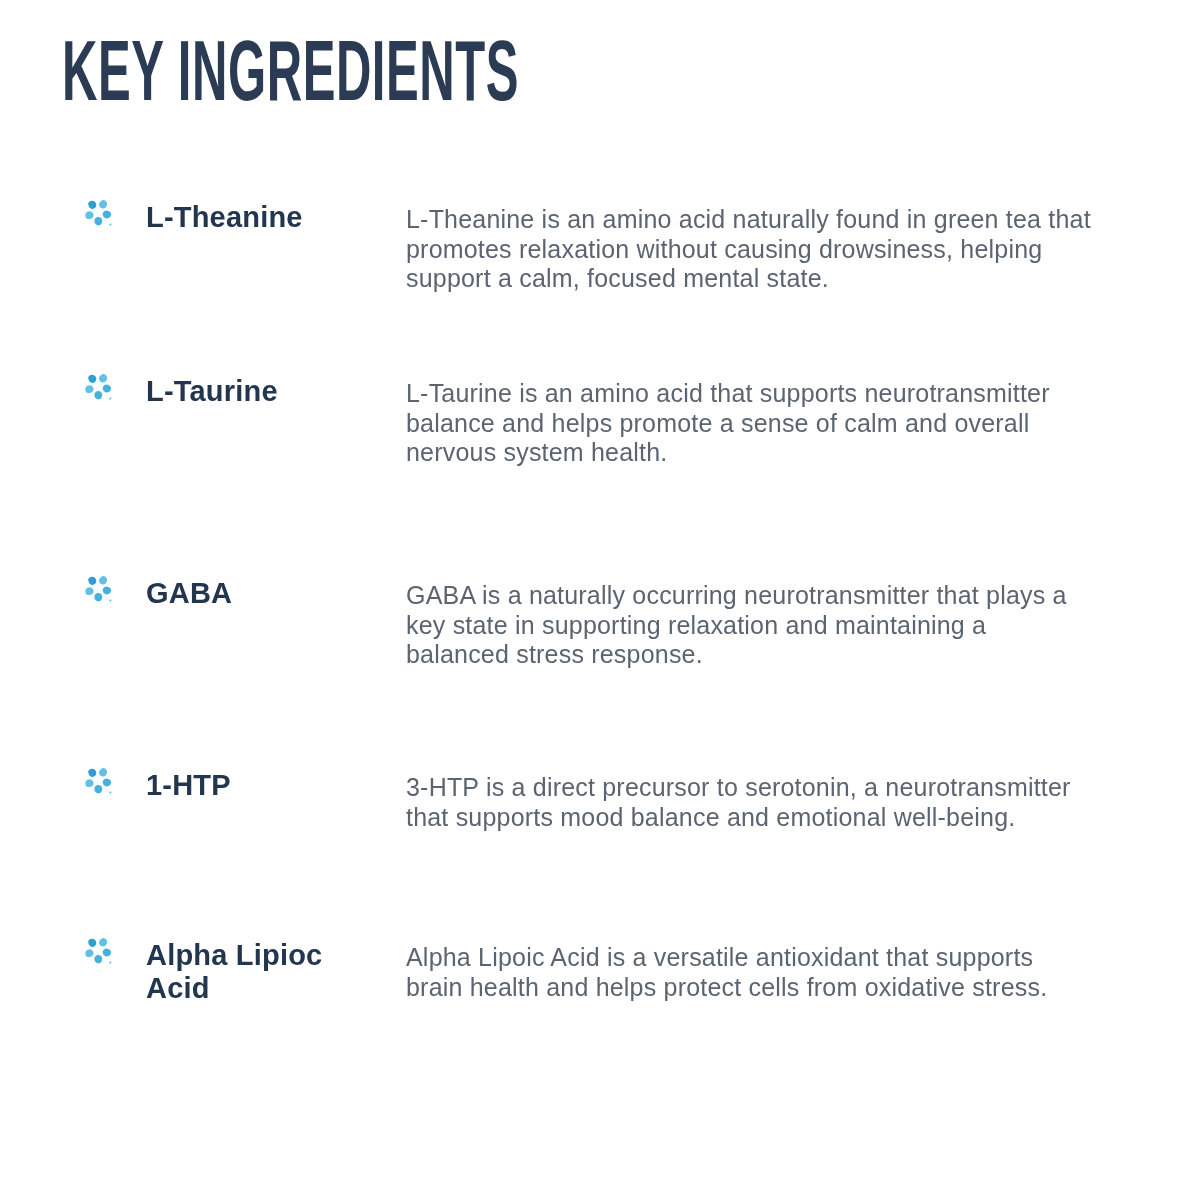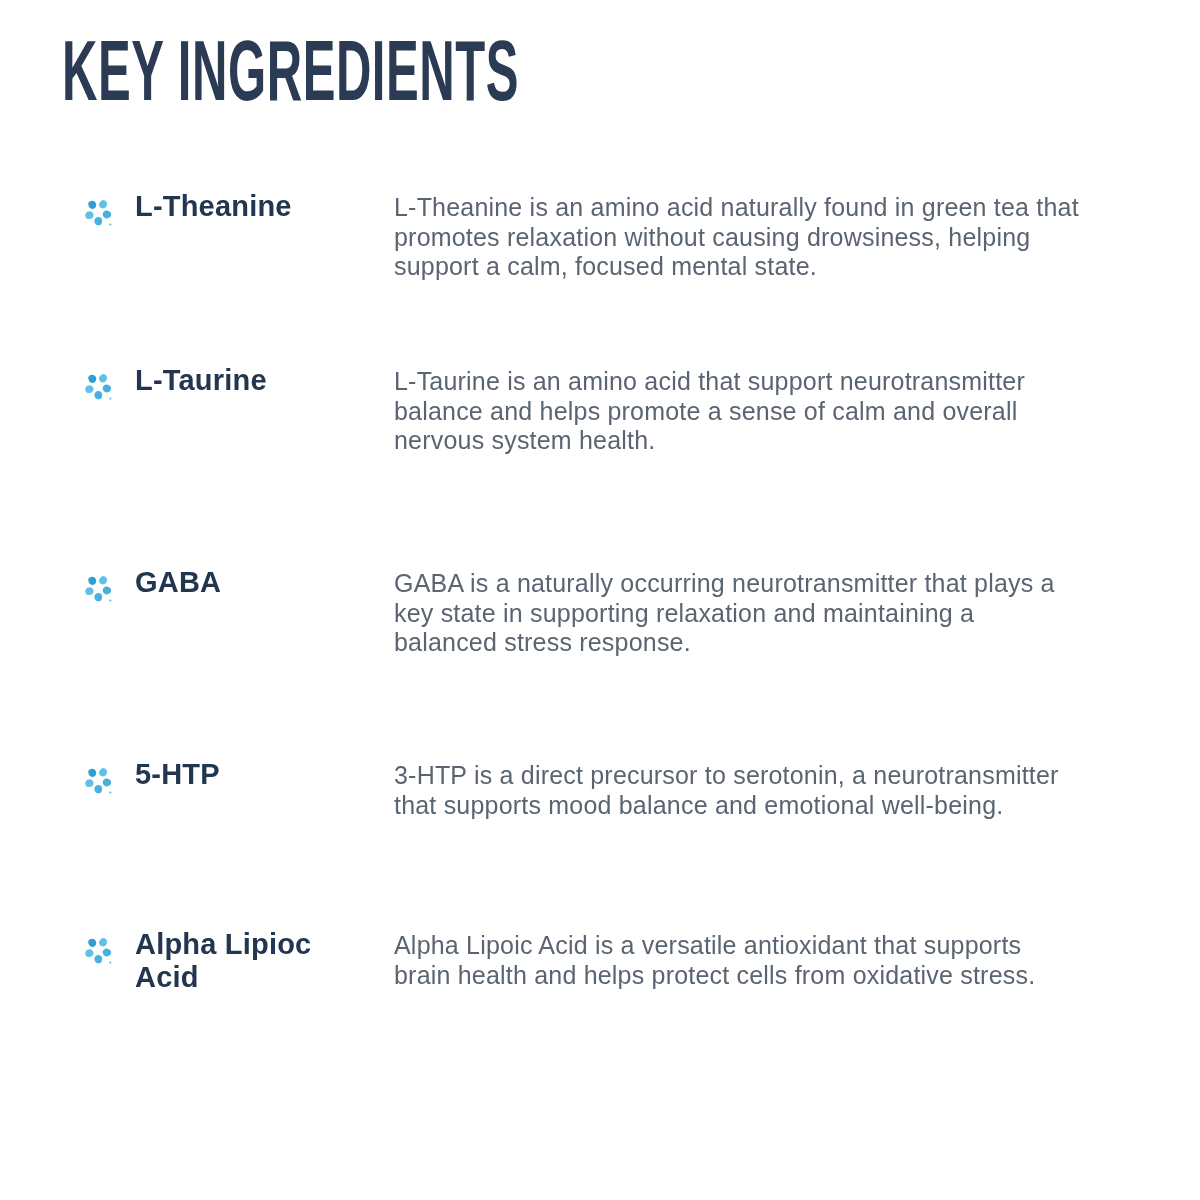--- a/index.html
+++ b/index.html
@@ -42,33 +42,33 @@
     width: 32px;
     height: 32px;
     display: block;
   }
   .icon svg { display: block; }
   .name {
     position: absolute;
     left: 135px;
     top: 3px;
     width: 215px;
-    margin: 0;
+    margin: 11px;
     font-size: 29px;
     line-height: 33px;
     font-weight: 700;
     letter-spacing: 0.2px;
     color: var(--name-color, #233650);
   }
   .desc {
     position: absolute;
     left: 388px;
     top: 0;
     width: 688px;
-    margin: 6px;
+    margin: 18px;
     font-size: 25px;
     line-height: 29.5px;
     font-weight: 400;
     letter-spacing: 0.2px;
     color: var(--desc-color, #5b6471);
   }
 </style>
 </head>
 <body style="background: rgb(255, 255, 255);">
 
@@ -101,21 +101,21 @@
         </defs>
         <use href="#petal" fill="var(--accent-dark)" transform="rotate(-50 16 16)"></use>
         <use href="#petal" fill="var(--accent-light)" transform="rotate(22 16 16)"></use>
         <use href="#petal" fill="var(--accent)" transform="rotate(94 16 16)"></use>
         <use href="#petal" fill="var(--accent)" transform="rotate(166 16 16)"></use>
         <use href="#petal" fill="var(--accent-light)" transform="rotate(238 16 16)"></use>
         <circle cx="28.3" cy="28.6" r="1.1" fill="var(--accent-light)"></circle>
       </svg>
     </span>
     <h2 class="name">L-Taurine</h2>
-    <p class="desc">L-Taurine is an amino acid that support neurotransmitter balance and helps promote a sense of calm and overall nervous system health.</p>
+    <p class="desc">L-Taurine is an amino acid that supports neurotransmitter balance and helps promote a sense of calm and overall nervous system health.</p>
   </div>
 
   <div class="row" style="top: 563px;">
     <span class="icon">
       <svg viewBox="0 0 32 32" width="32" height="32" aria-hidden="true">
         <defs>
           <path id="petal" d="M16.6 2.9c2.6-.7 5.2 1.3 5.2 4.1 0 2.7-2.5 4.7-5.1 4-2.5-.7-3.6-3.7-2.1-5.9.5-.9 1.2-1.9 2-2.2z"></path>
         </defs>
         <use href="#petal" fill="var(--accent-dark)" transform="rotate(-50 16 16)"></use>
         <use href="#petal" fill="var(--accent-light)" transform="rotate(22 16 16)"></use>
@@ -136,21 +136,21 @@
           <path id="petal" d="M16.6 2.9c2.6-.7 5.2 1.3 5.2 4.1 0 2.7-2.5 4.7-5.1 4-2.5-.7-3.6-3.7-2.1-5.9.5-.9 1.2-1.9 2-2.2z"></path>
         </defs>
         <use href="#petal" fill="var(--accent-dark)" transform="rotate(-50 16 16)"></use>
         <use href="#petal" fill="var(--accent-light)" transform="rotate(22 16 16)"></use>
         <use href="#petal" fill="var(--accent)" transform="rotate(94 16 16)"></use>
         <use href="#petal" fill="var(--accent)" transform="rotate(166 16 16)"></use>
         <use href="#petal" fill="var(--accent-light)" transform="rotate(238 16 16)"></use>
         <circle cx="28.3" cy="28.6" r="1.1" fill="var(--accent-light)"></circle>
       </svg>
     </span>
-    <h2 class="name">5-HTP</h2>
+    <h2 class="name">1-HTP</h2>
     <p class="desc">3-HTP is a direct precursor to serotonin, a neurotransmitter that supports mood balance and emotional well-being.</p>
   </div>
 
   <div class="row" style="top: 925px;">
     <span class="icon">
       <svg viewBox="0 0 32 32" width="32" height="32" aria-hidden="true">
         <defs>
           <path id="petal" d="M16.6 2.9c2.6-.7 5.2 1.3 5.2 4.1 0 2.7-2.5 4.7-5.1 4-2.5-.7-3.6-3.7-2.1-5.9.5-.9 1.2-1.9 2-2.2z"></path>
         </defs>
         <use href="#petal" fill="var(--accent-dark)" transform="rotate(-50 16 16)"></use>

